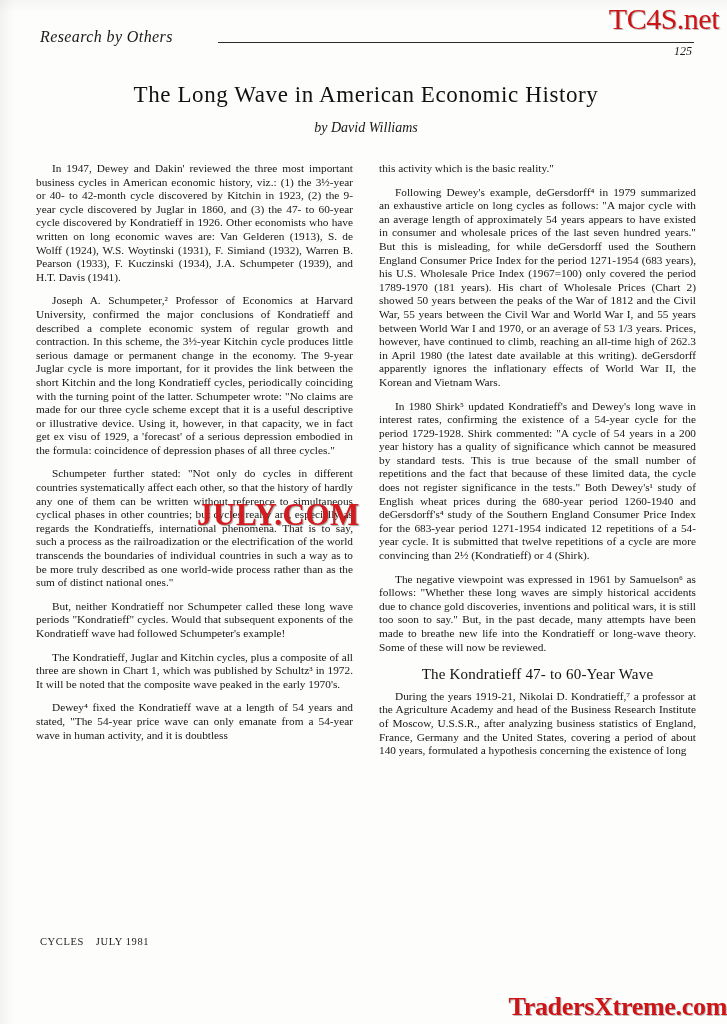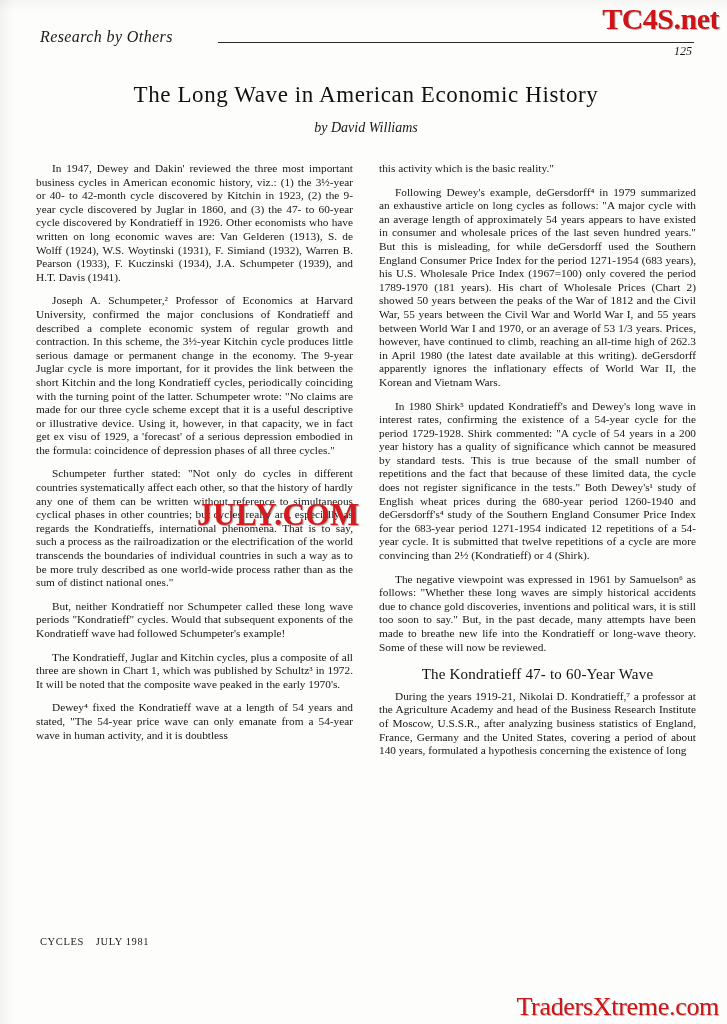--- a/index.html
+++ b/index.html
@@ -14,34 +14,34 @@
     overflow: hidden;
     font-family: "Liberation Serif", serif;
   }
 
   
   .wm-top {
     position: absolute;
     top: 2px;
     right: 8px;
     font-family: "Liberation Serif", serif;
-    font-weight: bold;
+    font-weight: normal;
     font-size: 30px;
     color: #cf1417;
     letter-spacing: -0.5px;
     text-shadow: 1px 1px 0 rgba(0,0,0,0.25);
     z-index: 30;
     margin-left: 44px;
   }
   .wm-bottom {
     position: absolute;
     bottom: 2px;
-    right: 8px;
-    font-family: "Liberation Serif", serif;
-    font-weight: normal;
+    right: 0;
+    font-family: "Liberation Serif", serif;
+    font-weight: bold;
     font-size: 26px;
     color: #cf1417;
     letter-spacing: -0.3px;
     text-shadow: 1px 1px 0 rgba(0,0,0,0.25);
     z-index: 30;
   }
   .wm-center {
     position: absolute;
     top: 497px;
     left: 197px;

